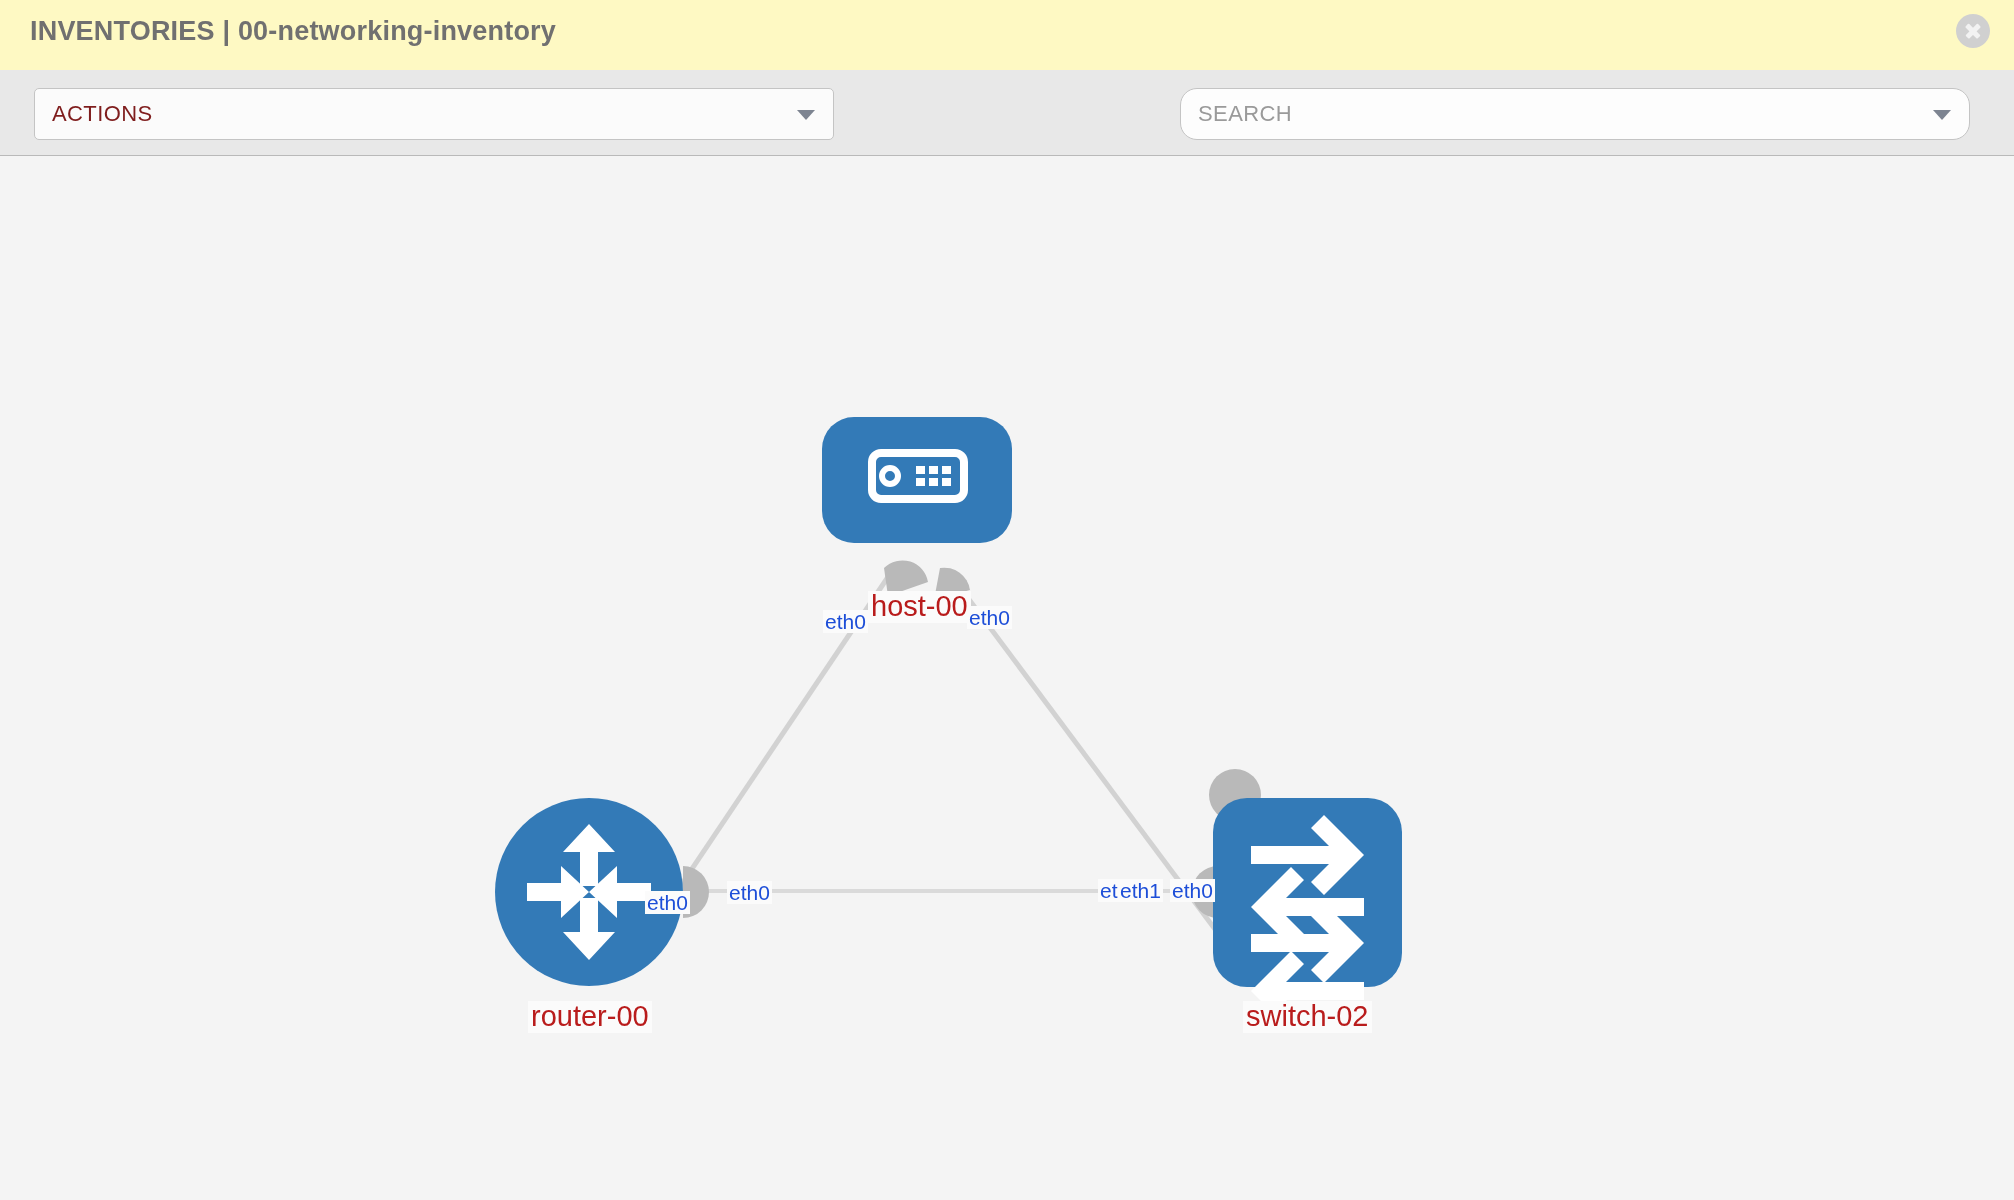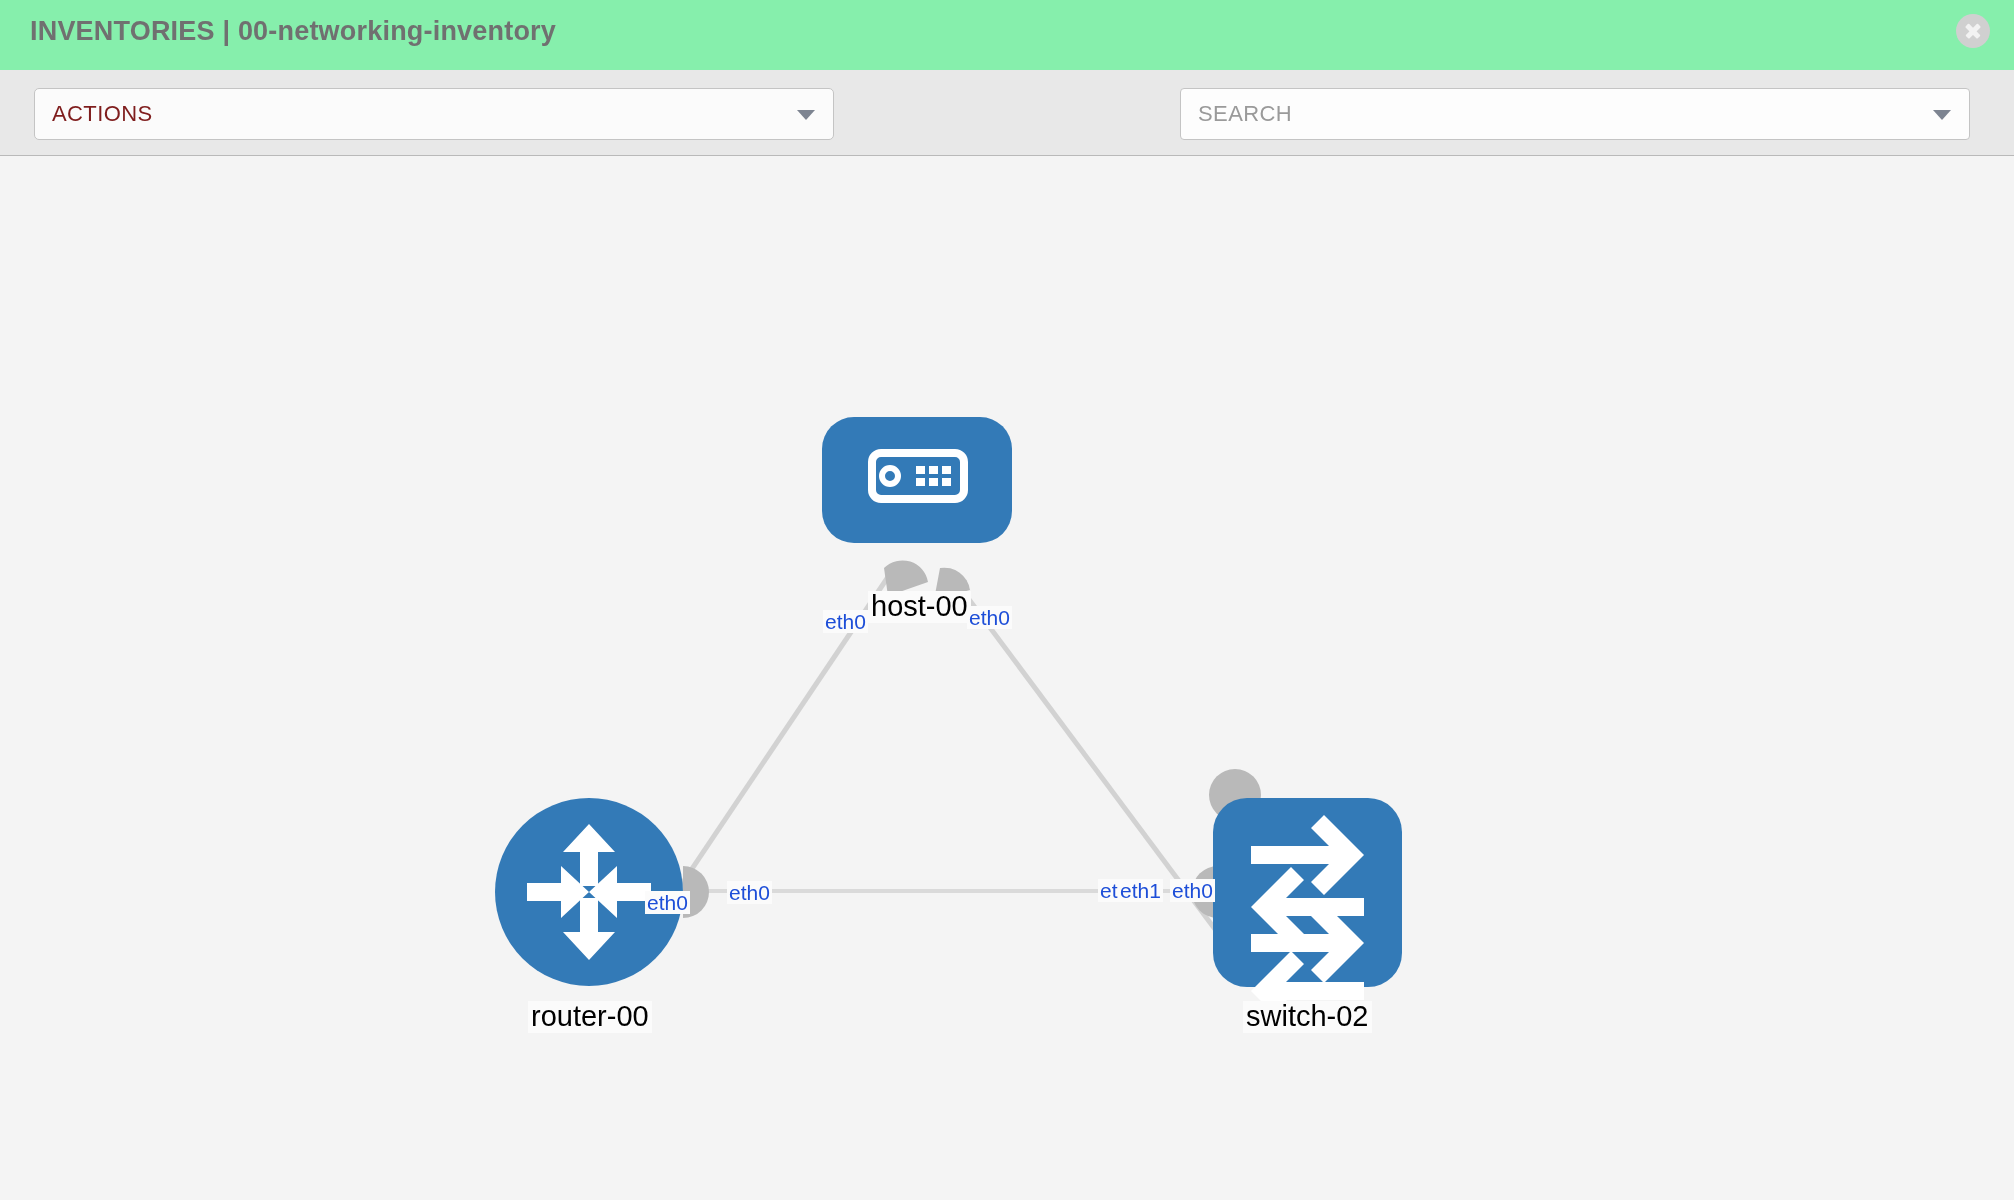--- a/index.html
+++ b/index.html
@@ -21,21 +21,21 @@
     height: 1200px;
     background: #ffffff;
   }
 
   
   .header {
     position: absolute;
     left: 0; top: 0;
     width: 2014px;
     height: 90px;
-    background: #86efac;
+    background: #fef9c3;
     border-bottom: 1px solid #cfcfcf;
     box-sizing: border-box;
   }
   .header-title {
     position: absolute;
     left: 30px;
     top: 16px;
     font-size: 27px;
     font-weight: bold;
     color: #707070;
@@ -117,21 +117,21 @@
   .tool-icon.key    { left: 1108px; }
 
   .search-field {
     position: absolute;
     left: 1180px;
     top: 18px;
     width: 790px;
     height: 52px;
     background: #fdfdfd;
     border: 1px solid #c4c4c4;
-    border-radius: 4px;
+    border-radius: 17px;
     box-sizing: border-box;
     cursor: text;
   }
   .search-field .sel-label {
     position: absolute;
     left: 17px;
     top: 12px;
     font-size: 22px;
     color: #9a9a9a;
     letter-spacing: 0.4px;
@@ -164,21 +164,21 @@
     font-size: 21px;
     color: #1d4ed8;
     background: #fbfbfb;
     padding: 0 2px;
     white-space: nowrap;
     line-height: 1.1;
   }
   .node-label {
     position: absolute;
     font-size: 29px;
-    color: #000000;
+    color: #b91c1c;
     background: #fbfbfb;
     padding: 0 3px;
     white-space: nowrap;
     line-height: 1.1;
   }
 </style>
 </head>
 <body>
 
 <div class="app">

